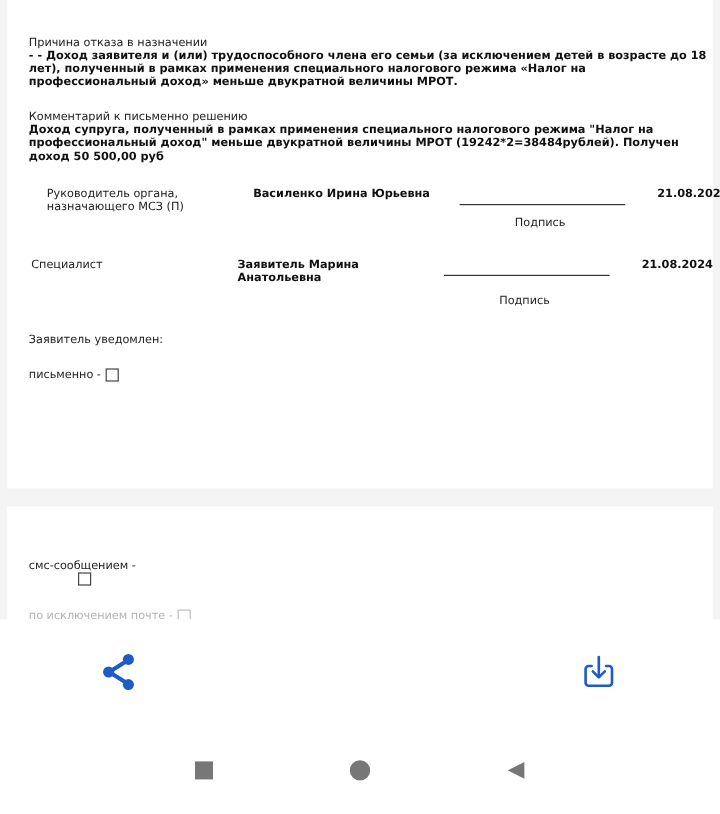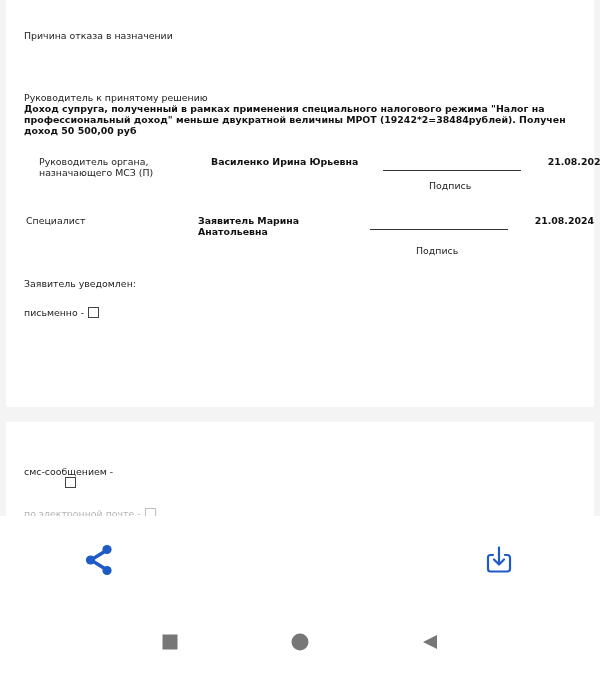--- a/index.html
+++ b/index.html
@@ -46,24 +46,25 @@
     .nav-home { left: 288px; }
     .nav-back { left: 418px; }
   </style>
 </head>
 <body>
 
 <div class="viewer">
   <div class="page page1">
     <div class="reason">
       <div class="label-sm">Причина отказа в назначении</div>
+      <div class="text-b">- - Доход заявителя и (или) трудоспособного члена его семьи (за исключением детей в возрасте до 18 лет), полученный в рамках применения специального налогового режима «Налог на профессиональный доход» меньше двукратной величины МРОТ.</div>
     </div>
 
     <div class="comment">
-      <div class="label-sm">Руководитель к принятому решению</div>
+      <div class="label-sm">Комментарий к письменно решению</div>
       <div class="text-b">Доход супруга, полученный в рамках применения специального налогового режима "Налог на профессиональный доход" меньше двукратной величины МРОТ (19242*2=38484рублей). Получен доход 50 500,00 руб</div>
     </div>
 
     <div class="sig-row sig-row1">
       <div class="sig-role">Руководитель органа, назначающего МСЗ (П)</div>
       <div class="sig-name">Василенко Ирина Юрьевна</div>
       <div class="sig-line"></div>
       <div class="sig-caption">Подпись</div>
       <div class="sig-date">21.08.2024</div>
     </div>
@@ -83,21 +84,21 @@
       <span class="checkbox"></span>
     </div>
   </div>
 
   <div class="page page2">
     <div class="check-row check-row2">
       <span>смс-сообщением -</span>
       <span class="checkbox"></span>
     </div>
     <div class="check-row check-row3">
-      <span>по электронной почте -</span>
+      <span>по исключением почте -</span>
       <span class="checkbox"></span>
     </div>
   </div>
 </div>
 
 <div class="toolbar">
   <div class="tb-btn share-btn">
     <svg width="30" height="34" viewBox="0 0 30 34">
       <line x1="7" y1="17" x2="23" y2="7" stroke="#1e5bc6" stroke-width="3.4"></line>
       <line x1="7" y1="17" x2="23" y2="27" stroke="#1e5bc6" stroke-width="3.4"></line>

